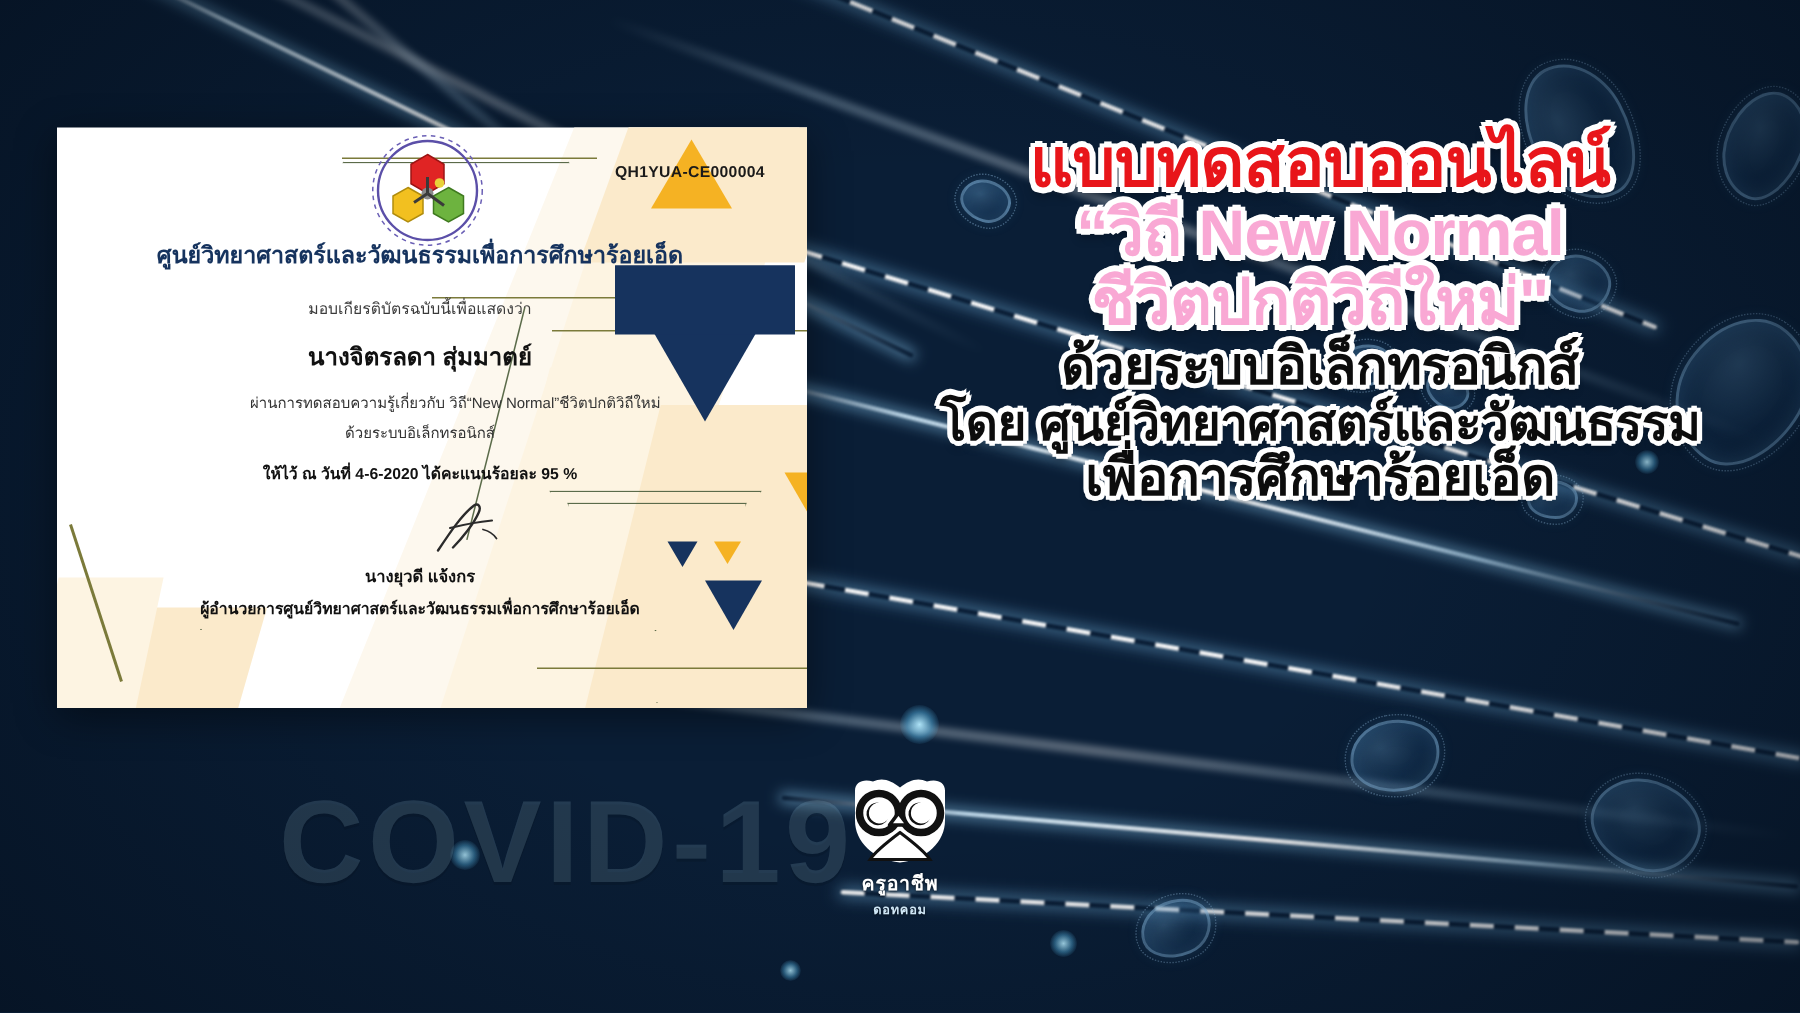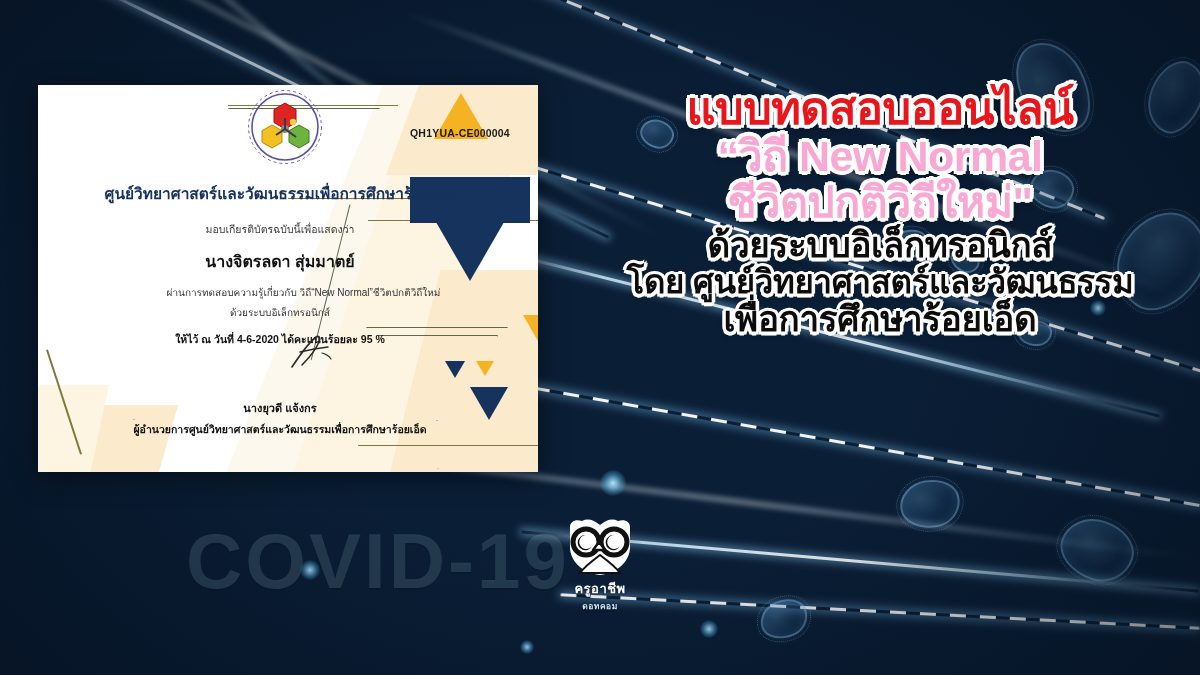--- a/index.html
+++ b/index.html
@@ -89,26 +89,26 @@
     position:absolute;border:1.2px solid #5b6b4a;background:transparent;
   }
   .rect-navy{position:absolute;background:#16335e;}
   .line-olive{position:absolute;background:#7b7a3a;height:1.2px;}
 
   
   .emblem{position:absolute;left:208px;top:3px;width:78px;height:78px;}
   .emblem svg{display:block;}
 
   .cert-code{
-    position:absolute;left:372px;top:42px;
+    position:absolute;left:372px;top:24px;
     font-size:10.5px;font-weight:bold;color:#1a1a1a;letter-spacing:.2px;
     font-family:"Liberation Sans",sans-serif;white-space:nowrap;
   }
 
-  .cert-text{position:absolute;left:0;right:16px;text-align:center;color:#1b1b1b;margin-top:24px;}
+  .cert-text{position:absolute;left:0;right:16px;text-align:center;color:#1b1b1b;}
   .t-org{top:72px;font-size:15.5px;font-weight:bold;color:#16335e;}
   .t-sub1{top:112px;font-size:10.5px;color:#3b3b3b;}
   .t-name{top:140px;font-size:16px;font-weight:bold;color:#111;}
   .t-line1{top:176px;font-size:10px;color:#333;padding-left:47px;}
   .t-line2{top:196px;font-size:10px;color:#333;}
   .t-date{top:222px;font-size:10.5px;font-weight:bold;color:#111;}
   .t-signer{top:290px;font-size:11px;font-weight:bold;color:#111;}
   .t-role{top:312px;font-size:10.5px;font-weight:bold;color:#111;}
   .signature{position:absolute;left:248px;top:248px;}
 

